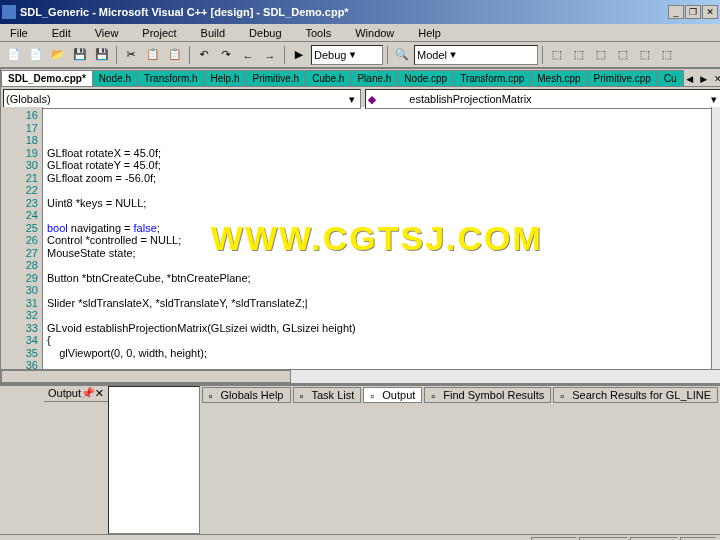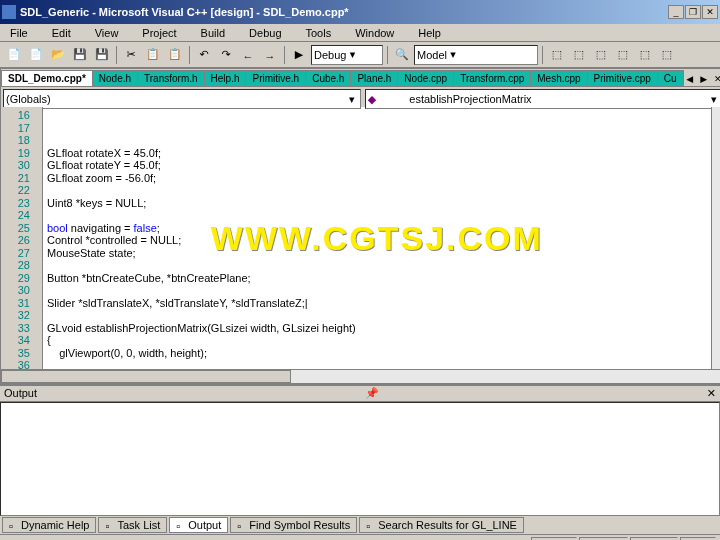--- a/index.html
+++ b/index.html
@@ -26,32 +26,32 @@
 .tab-strip { height: 18px; background: #d4d0c8; display: flex; align-items: flex-end; border-bottom: 1px solid #808080; overflow: hidden; }
 .file-tab { padding: 2px 6px; background: #14b8a6; border: 1px solid #808080; border-bottom: none; font-size: 10px; white-space: nowrap; margin-right: -1px; }
 .file-tab.active { background: white; font-weight: bold; }
 .tab-nav { display: flex; margin-left: auto; }
 .tab-nav-btn { width: 14px; height: 14px; display: flex; align-items: center; justify-content: center; font-size: 9px; }
 
 .combo-row { height: 20px; display: flex; padding: 2px; gap: 4px; background: #d4d0c8; }
 .combo-row .tool-combo { flex: 1; gap: 33px; }
 
 .code-area { flex: 1; display: flex; overflow: hidden; position: relative; }
-.gutter { width: 42px; background: #d4d0c8; border-right: 1px solid #808080; text-align: right; padding-right: 12px; color: #008080; font-family: 'Courier New', monospace; font-size: 11px; line-height: 12.5px; padding-top: 2px; }
+.gutter { width: 42px; background: #d4d0c8; border-right: 1px solid #808080; text-align: right; padding-right: 4px; color: #008080; font-family: 'Courier New', monospace; font-size: 11px; line-height: 12.5px; padding-top: 2px; }
 .code-lines { flex: 1; font-family: 'Courier New', monospace; font-size: 11px; line-height: 12.5px; padding: 2px 4px; white-space: pre; color: black; position: relative; }
 .kw { color: #0000ff; }
 
 .watermark { position: absolute; top: 50%; left: 50%; transform: translate(-50%, -50%); font-size: 34px; font-weight: bold; color: #ffee00; letter-spacing: 2px; pointer-events: none; z-index: 5; font-family: Arial; text-shadow: 1px 1px 0 #888; }
 
 .hscroll { height: 14px; background: #d4d0c8; border-top: 1px solid #808080; display: flex; }
 .hscroll-track { flex: 1; background: #e8e8e8; position: relative; }
 .hscroll-thumb { position: absolute; left: 0; width: 290px; height: 100%; background: #d4d0c8; border: 1px solid #808080; }
 .vscroll { width: 14px; background: #e8e8e8; border-left: 1px solid #808080; }
 
-.output-panel { height: 150px; display: flex; flex-direction: column; border-top: 2px solid #808080; }
+.output-panel { height: 150px; display: flex; flex-direction: row; border-top: 2px solid #808080; padding-left: 44px; }
 .output-title { height: 16px; background: #d4d0c8; padding: 1px 4px; font-size: 10px; display: flex; border-bottom: 1px solid #808080; }
 .output-title .close { margin-left: auto; }
 .output-body { flex: 1; background: white; border: 1px inset #808080; }
 .output-tabs { height: 18px; background: #d4d0c8; display: flex; align-items: center; gap: 2px; padding: 0 2px; }
 .out-tab { padding: 1px 6px; border: 1px solid #808080; background: #d4d0c8; font-size: 10px; display: flex; align-items: center; gap: 2px; }
 .out-tab.active { background: white; }
 .out-icon { width: 10px; height: 10px; }
 
 .statusbar { height: 18px; background: #d4d0c8; border-top: 1px solid #808080; display: flex; align-items: center; padding: 0 4px; font-size: 10px; }
 .status-cell { border: 1px inset #d4d0c8; padding: 0 8px; margin-left: 2px; }
@@ -191,21 +191,21 @@
 <div class="output-panel">
   <div class="output-title">
     <span>Output</span>
     <span class="close">📌</span>
     <span class="close">✕</span>
   </div>
   <div class="output-body"></div>
   <div class="output-tabs" id="outtabs">
       <div class="out-tab">
         <span class="out-icon">▫</span>
-        <span>Dynamic Help</span>
+        <span>Globals Help</span>
       </div>
       <div class="out-tab">
         <span class="out-icon">▫</span>
         <span>Task List</span>
       </div>
       <div class="out-tab active">
         <span class="out-icon">▫</span>
         <span>Output</span>
       </div>
       <div class="out-tab">

